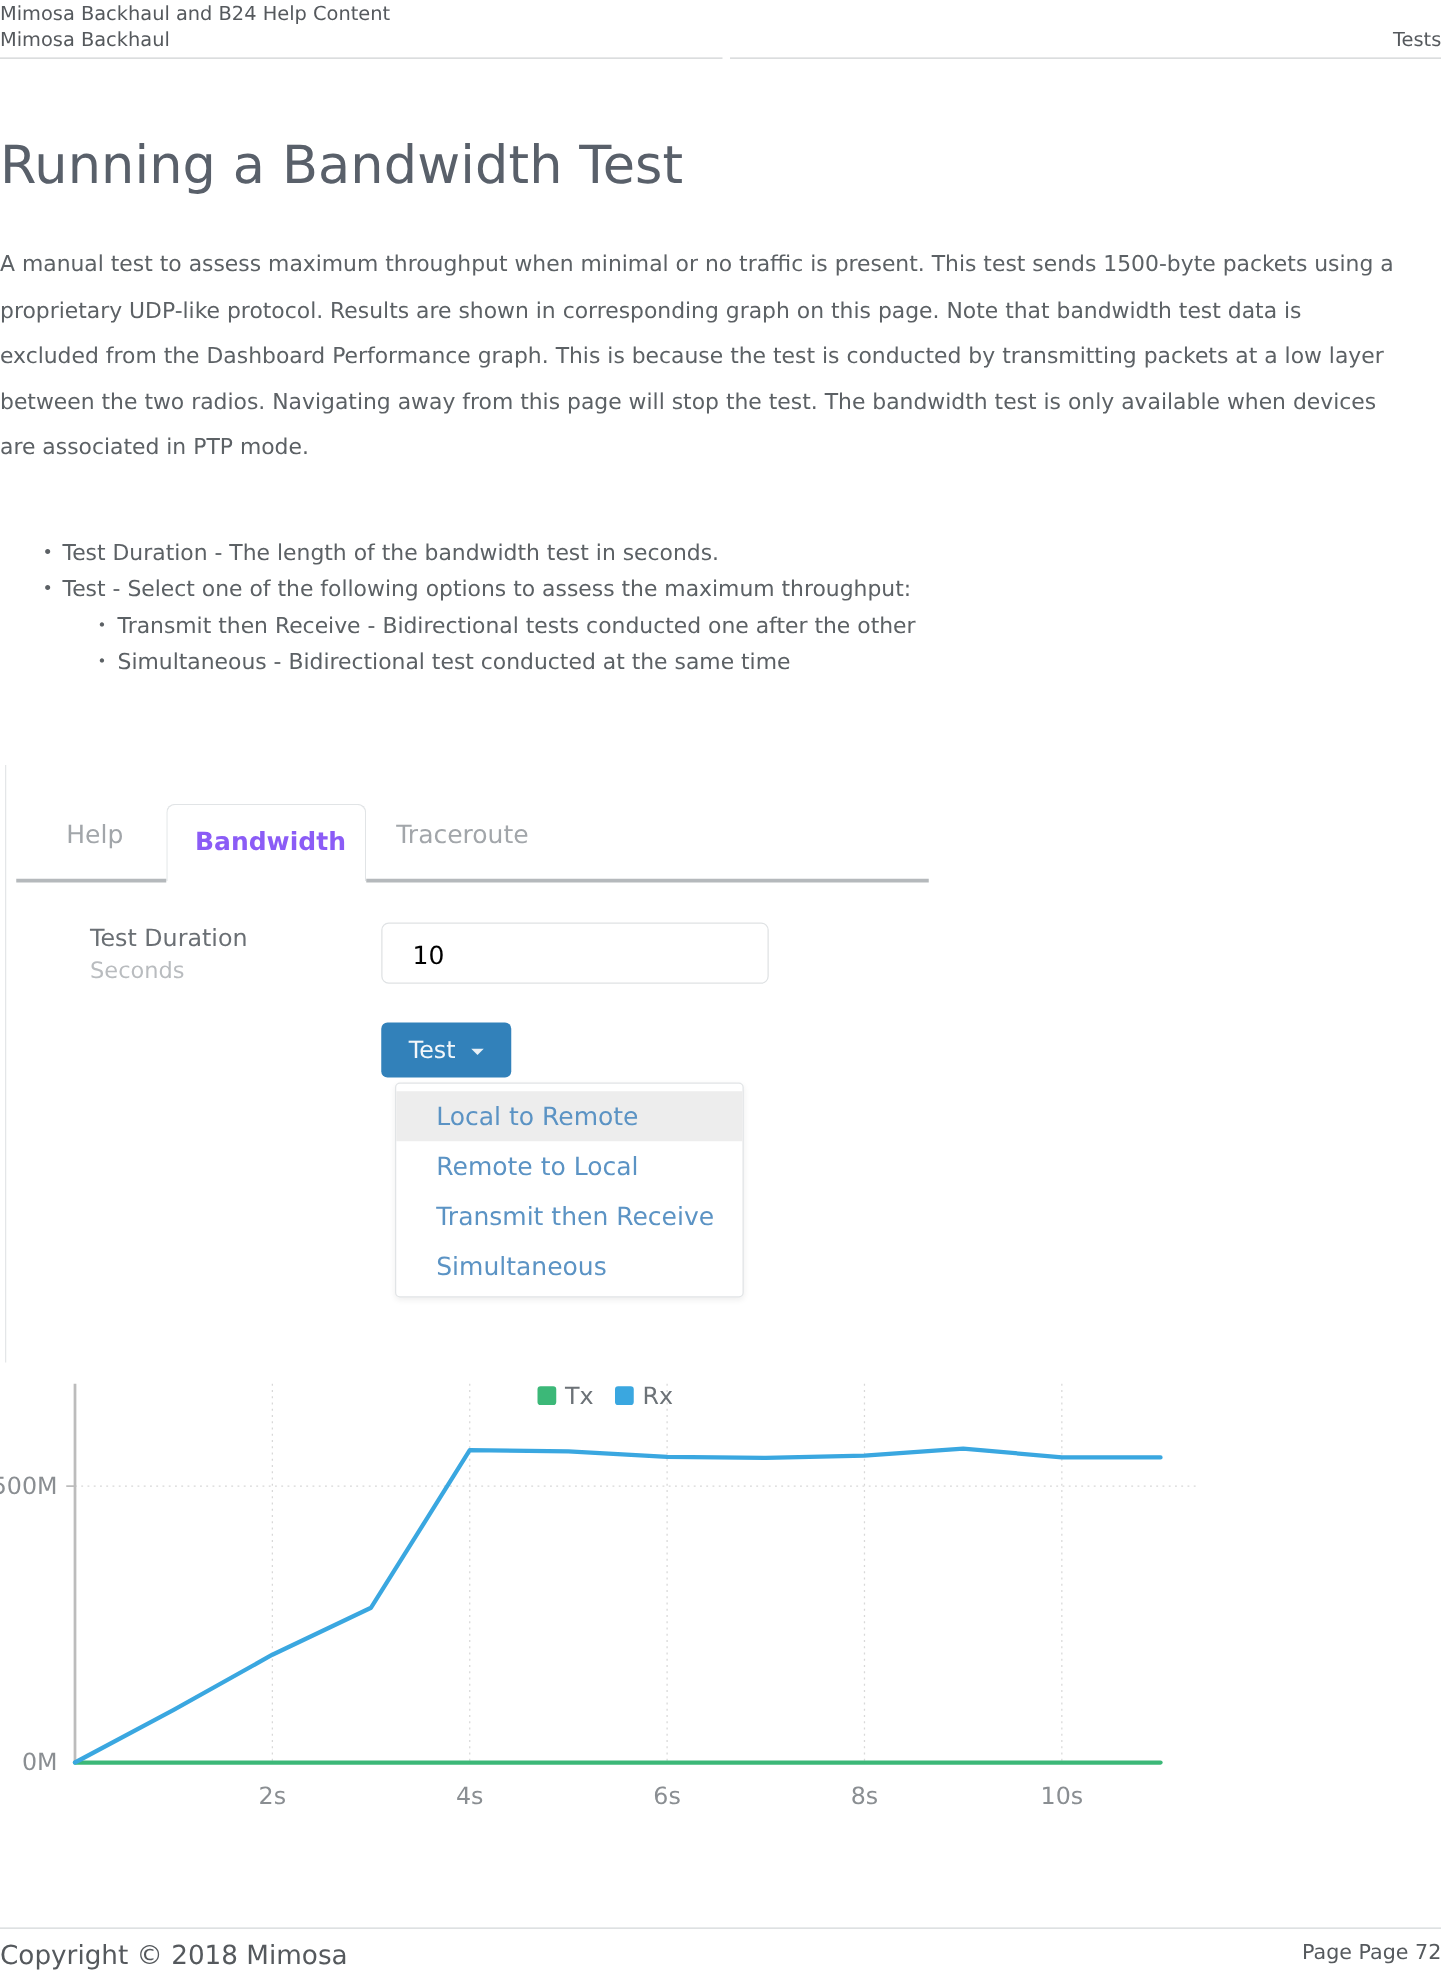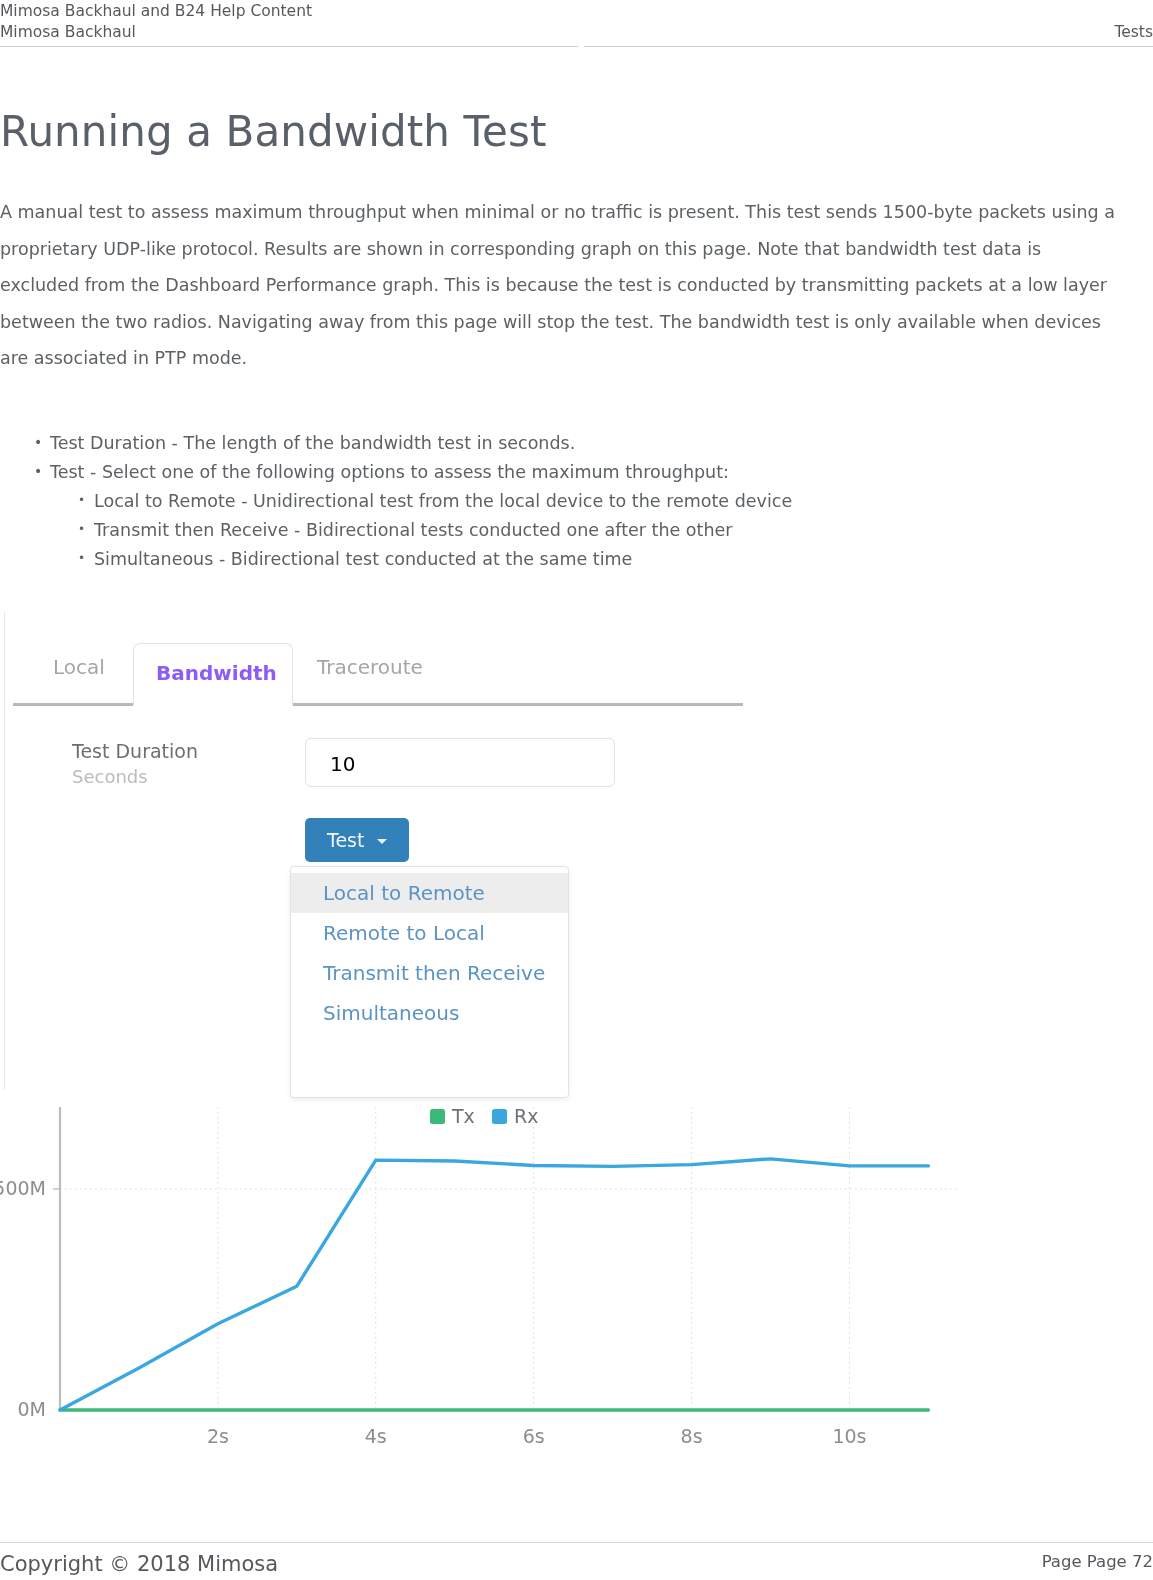--- a/index.html
+++ b/index.html
@@ -224,22 +224,22 @@
     position: absolute;
     left: 72px; top: 21px;
     width: 0; height: 0;
     border-left: 5px solid transparent;
     border-right: 5px solid transparent;
     border-top: 5px solid #e8f0f6;
   }
 
   .dropdown {
     position: absolute;
-    left: 290px; top: 866px;
-    width: 279px; height: 232px;
+    left: 316px; top: 866px;
+    width: 279px; height: 172px;
     background: #ffffff;
     border: 1px solid #e1e4e6;
     border-radius: 4px;
     box-shadow: 0 2px 5px rgba(0,0,0,0.07);
     box-sizing: border-box;
   }
   .dd-item {
     position: absolute;
     left: 0;
     width: 277px;
@@ -304,32 +304,31 @@
 
   <p class="intro">A manual test to assess maximum throughput when minimal or no traffic is present. This test sends 1500-byte packets using a proprietary UDP-like protocol. Results are shown in corresponding graph on this page. Note that bandwidth test data is excluded from the Dashboard Performance graph. This is because the test is conducted by transmitting packets at a low layer between the two radios. Navigating away from this page will stop the test. The bandwidth test is only available when devices are associated in PTP mode.</p>
 
   <ul class="lvl1">
     <li>
       <span>Test Duration - The length of the bandwidth test in seconds.</span>
     </li>
     <li>
       <span>Test - Select one of the following options to assess the maximum throughput:</span>
       <ul class="lvl2">
-        <li><span>Local to Remote - Unidirectional test from the local device to the remote device</span></li>
         <li><span>Transmit then Receive - Bidirectional tests conducted one after the other</span></li>
         <li><span>Simultaneous - Bidirectional test conducted at the same time</span></li>
       </ul>
     </li>
   </ul>
 </div>
 
 <div class="shot">
 
   <div class="tabs-row">
-    <div class="tab tab-ping">Local</div>
+    <div class="tab tab-ping">Help</div>
     <div class="tab-active">
       <span>Bandwidth</span>
     </div>
     <div class="tab tab-trace">Traceroute</div>
     <div class="tabs-underline-l"></div>
     <div class="tabs-underline-r"></div>
   </div>
 </div>
 
 <div class="field-label">Test Duration</div>

